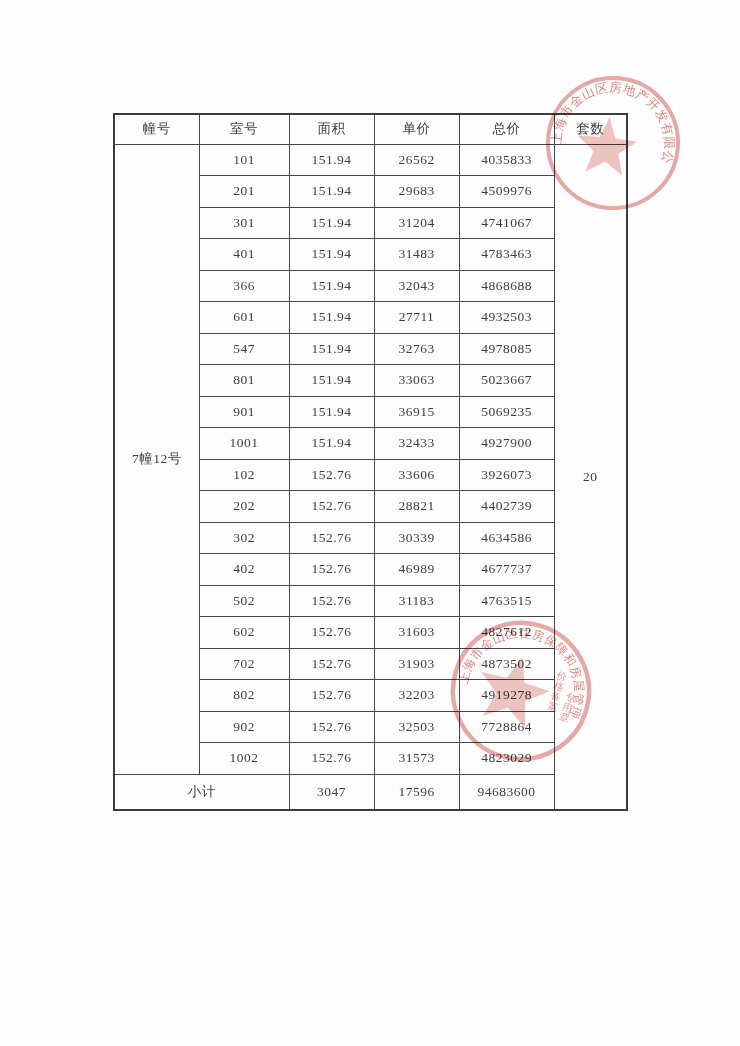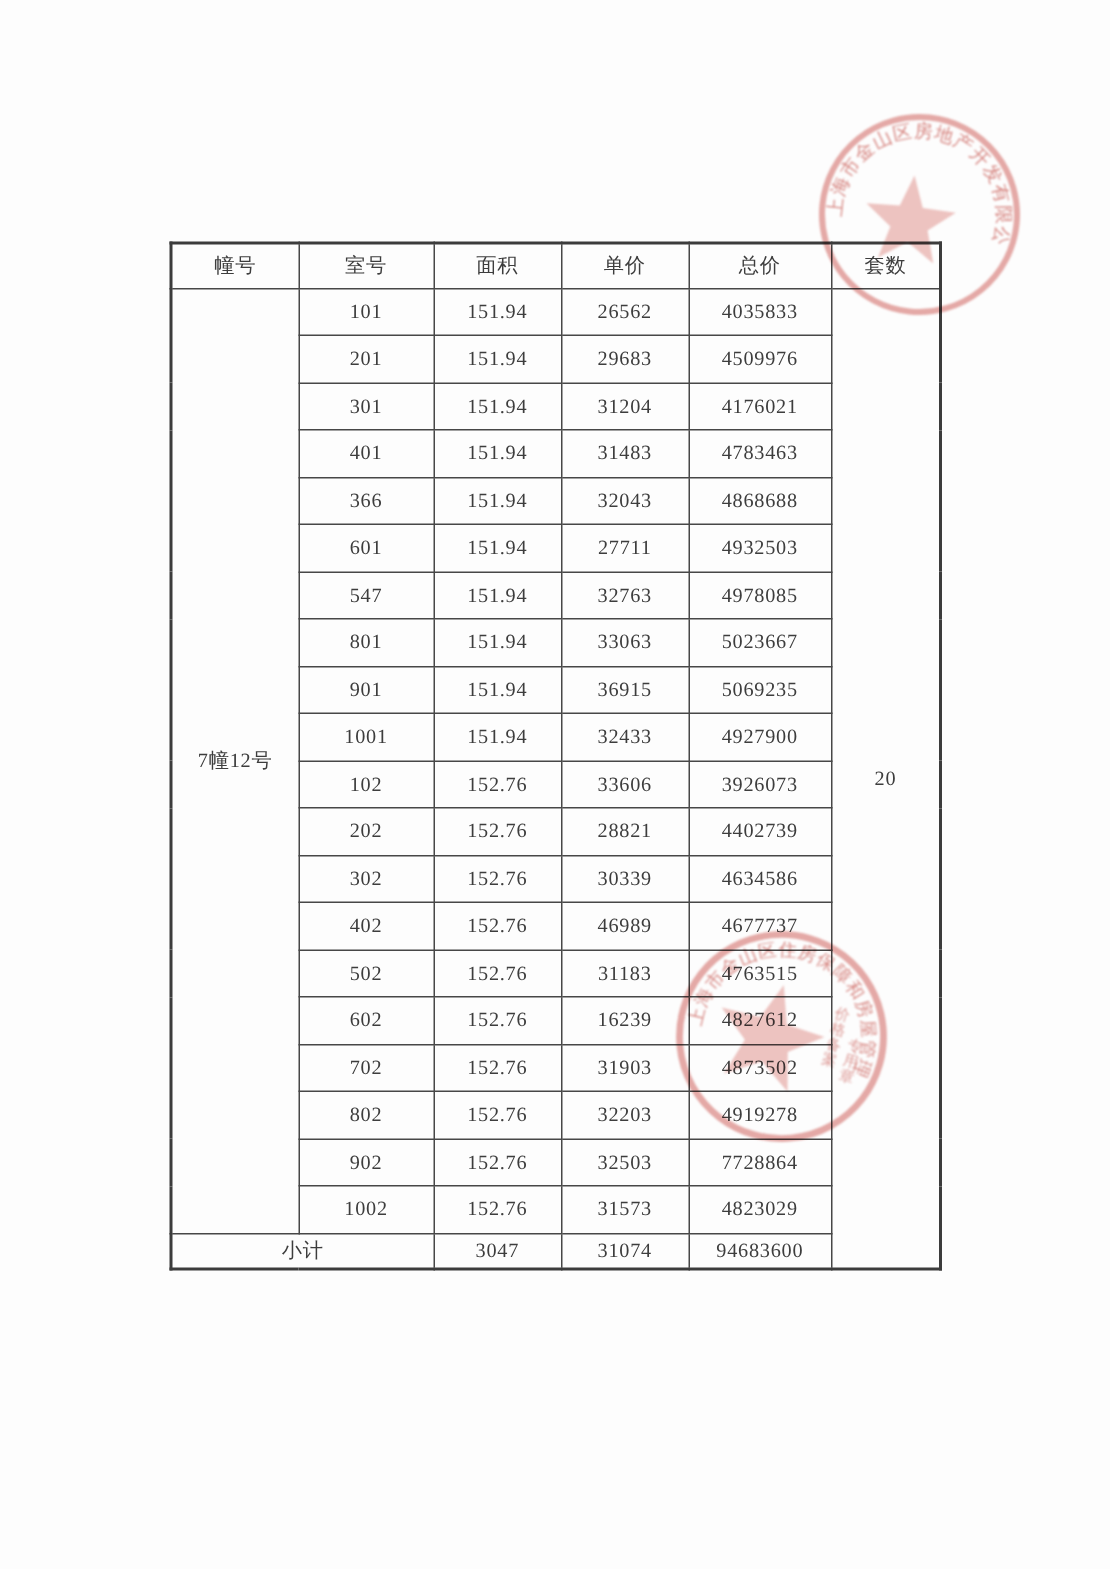--- a/index.html
+++ b/index.html
@@ -8,35 +8,34 @@
     background:#fdfdfd;
     font-family:"Liberation Serif","DejaVu Serif",serif;
     position:relative;overflow:hidden;
   }
   .page{position:absolute;left:0;top:0;width:740px;height:1046px;background:#fdfdfd;}
 
   table.price-table{
     position:absolute;left:113px;top:113px;
     width:513px;border-collapse:collapse;table-layout:fixed;
     filter:blur(0.25px);
-    margin-top:48px;
   }
   table.price-table td,table.price-table th{
     border:1.5px solid #474747;
     padding:0;margin:0;
     text-align:center;vertical-align:middle;
     font-size:13.5px;font-weight:normal;
     color:#3d3d3d;
     letter-spacing:0.5px;
     font-family:"Liberation Serif","DejaVu Serif",serif;
   }
   table.price-table{border:2px solid #3c3c3c;}
   tr.hdr{height:30px;}
   tr.data-row{height:31.5px;}
-  tr.subtotal-row{height:24px;}
+  tr.subtotal-row{height:36px;}
   td.num{letter-spacing:0.8px;}
 
   .stamp{
     position:absolute;
     mix-blend-mode:multiply;
     pointer-events:none;
   }
   .stamp .ring{fill:none;stroke:#cd564f;stroke-width:4;opacity:0.50;}
   .stamp .arc-text{
     fill:#c64e47;opacity:0.68;
@@ -86,21 +85,21 @@
         <tr class="data-row">
           <td class="num">201</td>
           <td class="num">151.94</td>
           <td class="num">29683</td>
           <td class="num">4509976</td>
         </tr>
         <tr class="data-row">
           <td class="num">301</td>
           <td class="num">151.94</td>
           <td class="num">31204</td>
-          <td class="num">4176021</td>
+          <td class="num">4741067</td>
         </tr>
         <tr class="data-row">
           <td class="num">401</td>
           <td class="num">151.94</td>
           <td class="num">31483</td>
           <td class="num">4783463</td>
         </tr>
         <tr class="data-row">
           <td class="num">366</td>
           <td class="num">151.94</td>
@@ -163,21 +162,21 @@
         </tr>
         <tr class="data-row">
           <td class="num">502</td>
           <td class="num">152.76</td>
           <td class="num">31183</td>
           <td class="num">4763515</td>
         </tr>
         <tr class="data-row">
           <td class="num">602</td>
           <td class="num">152.76</td>
-          <td class="num">16239</td>
+          <td class="num">31603</td>
           <td class="num">4827612</td>
         </tr>
         <tr class="data-row">
           <td class="num">702</td>
           <td class="num">152.76</td>
           <td class="num">31903</td>
           <td class="num">4873502</td>
         </tr>
         <tr class="data-row">
           <td class="num">802</td>
@@ -193,21 +192,21 @@
         </tr>
         <tr class="data-row">
           <td class="num">1002</td>
           <td class="num">152.76</td>
           <td class="num">31573</td>
           <td class="num">4823029</td>
         </tr>
         <tr class="subtotal-row">
           <td colspan="2">小计</td>
           <td class="num">3047</td>
-          <td class="num">31074</td>
+          <td class="num">17596</td>
           <td class="num">94683600</td>
         </tr>
       </tbody>
   </table>
 
   <svg class="stamp stamp-blur" style="left:538px;top:68px;" width="150" height="150" viewBox="-75 -75 150 150">
     <defs>
       <path id="arcTop" d="M -51.3,9.05 A 52,52 0 1 1 51.3,9.05" fill="none"></path>
     </defs>
     <g transform="rotate(6)">

